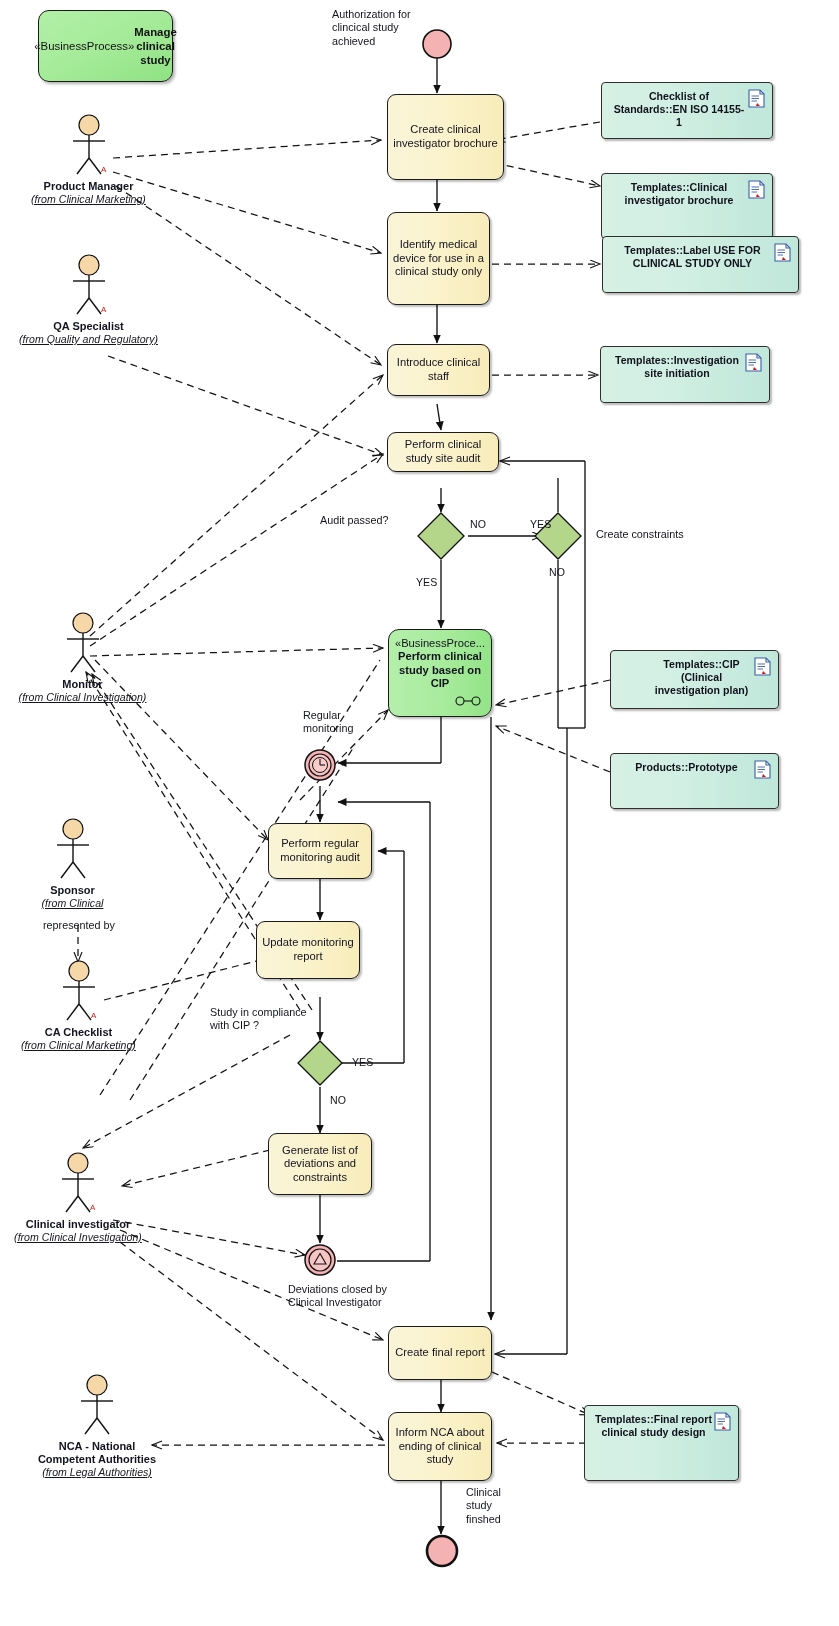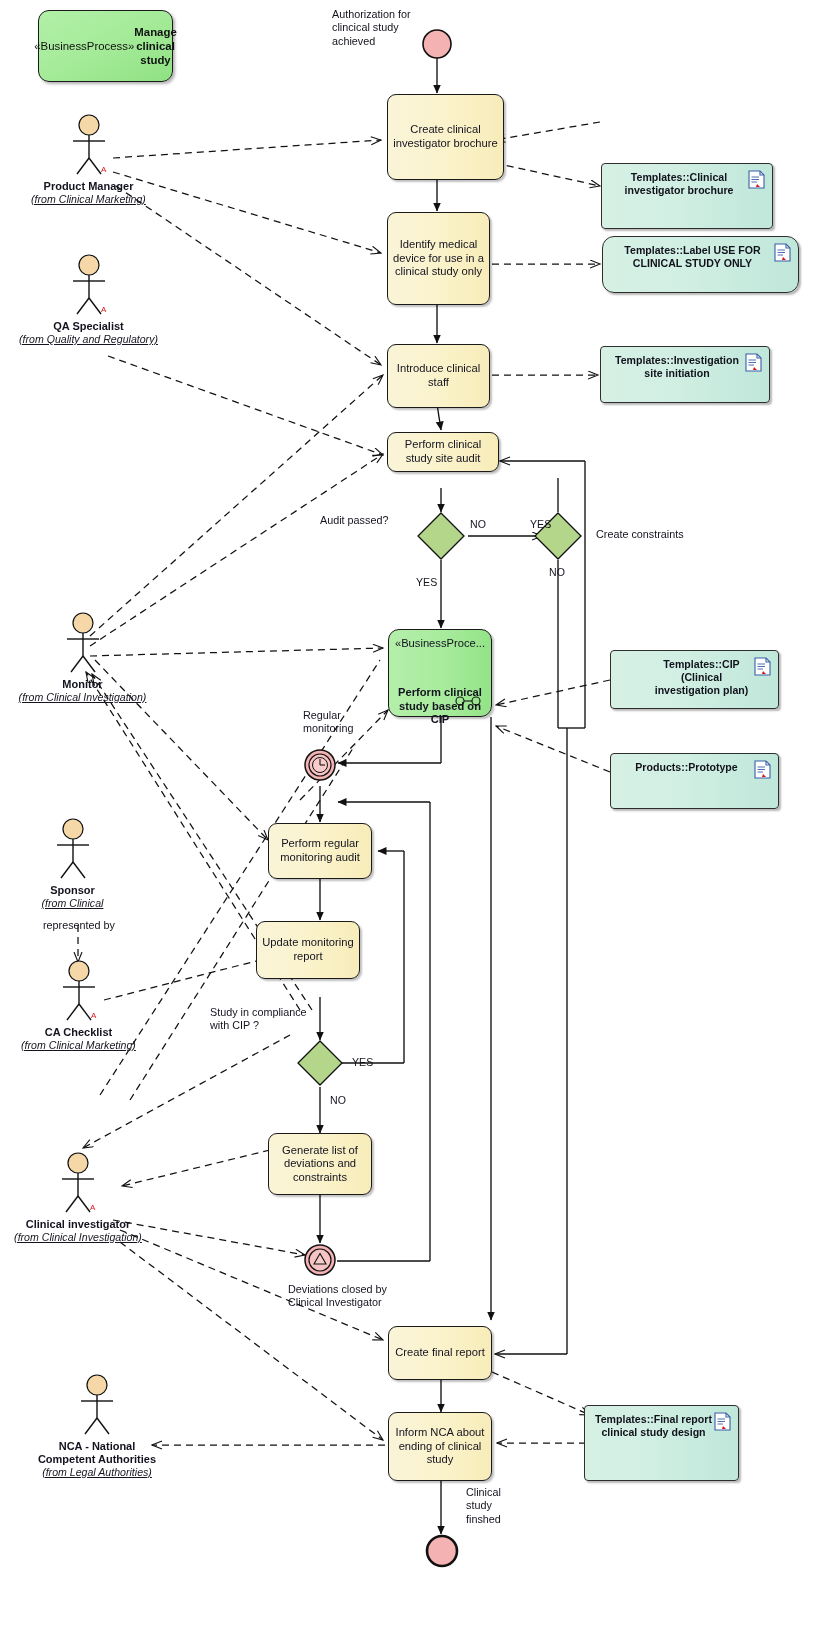--- a/index.html
+++ b/index.html
@@ -20,21 +20,20 @@
     padding:3px 5px;
   }
 
   .subprocess{
     border:1px solid #1a1a1a;border-radius:11px;
     background:linear-gradient(to right,#b4efaa 0%,#a7eb9c 55%,#93e387 100%);
     box-shadow:2px 2px 2px rgba(0,0,0,.25);
     display:flex;flex-direction:column;align-items:center;justify-content:flex-start;
     text-align:center;font-size:11.2px;line-height:13.4px;color:#13131f;
     padding:7px 5px 3px 5px;
-    gap:36px;
   }
   .subprocess .stereo{font-weight:400;}
   .subprocess .nm{font-weight:bold;}
   .subproc-mark{position:absolute;right:10px;bottom:7px;}
 
   .processbox{
     border:1px solid #1a1a1a;border-radius:11px;
     background:linear-gradient(to bottom right,#b2f0a8 0%,#a3ea97 55%,#8fe183 100%);
     box-shadow:2px 2px 3px rgba(0,0,0,.3);
     display:flex;align-items:center;justify-content:center;
@@ -211,21 +210,21 @@
   </div>
 
   <div class="node activity" style="left:387px;top:94px;width:117px;height:86px;">
     <span>Create clinical investigator brochure</span>
   </div>
 
   <div class="node activity" style="left:387px;top:212px;width:103px;height:93px;">
     <span>Identify medical device for use in a clinical study only</span>
   </div>
 
-  <div class="node activity" style="left:387px;top:344px;width:103px;height:64px;">
+  <div class="node activity" style="left:387px;top:344px;width:103px;height:52px;">
     <span>Introduce clinical staff</span>
   </div>
 
   <div class="node activity" style="left:387px;top:432px;width:112px;height:40px;">
     <span>Perform clinical study site audit</span>
   </div>
 
   <div class="node activity" style="left:268px;top:823px;width:104px;height:56px;">
     <span>Perform regular monitoring audit</span>
   </div>
@@ -293,36 +292,49 @@
       <polygon points="17,10.5 23,21 11,21" fill="#f9cccc" stroke="#111" stroke-width="1.1"></polygon>
     </svg>
   </div>
 
   <div class="terminal" style="left:425px;top:1534px;">
     <svg width="34" height="34" viewBox="0 0 34 34">
       <circle cx="17" cy="17" r="15" fill="#f4b2b2" stroke="#111" stroke-width="2.6"></circle>
     </svg>
   </div>
 
-
-  <div class="node artifact" style="left:601px;top:163px;width:172px;height:66px;">
+  <div class="node artifact" style="left:601px;top:82px;width:172px;height:57px;">
+    <span>Checklist of Standards::EN ISO 14155-1</span>
+    <span class="doc-icon">
+      <svg width="17" height="19" viewBox="0 0 17 19">
+        <path d="M1,1 h11 l4,4 v13 h-15 z" fill="#fff" stroke="#3a5fa8" stroke-width="1.1"></path>
+        <path d="M12,1 v4 h4" fill="none" stroke="#3a5fa8" stroke-width="1.1"></path>
+        <line x1="3.5" y1="7" x2="11" y2="7" stroke="#3a5fa8" stroke-width=".9"></line>
+        <line x1="3.5" y1="9.5" x2="11" y2="9.5" stroke="#3a5fa8" stroke-width=".9"></line>
+        <line x1="3.5" y1="12" x2="9" y2="12" stroke="#3a5fa8" stroke-width=".9"></line>
+        <path d="M9,14 l3,3 l-4,0 z" fill="#d81414"></path>
+      </svg>
+    </span>
+  </div>
+
+  <div class="node artifact" style="left:601px;top:173px;width:172px;height:66px;">
     <span>Templates::Clinical investigator brochure</span>
     <span class="doc-icon">
       <svg width="17" height="19" viewBox="0 0 17 19">
         <path d="M1,1 h11 l4,4 v13 h-15 z" fill="#fff" stroke="#3a5fa8" stroke-width="1.1"></path>
         <path d="M12,1 v4 h4" fill="none" stroke="#3a5fa8" stroke-width="1.1"></path>
         <line x1="3.5" y1="7" x2="11" y2="7" stroke="#3a5fa8" stroke-width=".9"></line>
         <line x1="3.5" y1="9.5" x2="11" y2="9.5" stroke="#3a5fa8" stroke-width=".9"></line>
         <line x1="3.5" y1="12" x2="9" y2="12" stroke="#3a5fa8" stroke-width=".9"></line>
         <path d="M9,14 l3,3 l-4,0 z" fill="#d81414"></path>
       </svg>
     </span>
   </div>
 
-  <div class="node artifact" style="left:602px;top:236px;width:197px;height:57px;border-radius:12px;">
+  <div class="node artifact" style="left:602px;top:236px;width:197px;height:57px;">
     <span>Templates::Label USE FOR CLINICAL STUDY ONLY</span>
     <span class="doc-icon">
       <svg width="17" height="19" viewBox="0 0 17 19">
         <path d="M1,1 h11 l4,4 v13 h-15 z" fill="#fff" stroke="#3a5fa8" stroke-width="1.1"></path>
         <path d="M12,1 v4 h4" fill="none" stroke="#3a5fa8" stroke-width="1.1"></path>
         <line x1="3.5" y1="7" x2="11" y2="7" stroke="#3a5fa8" stroke-width=".9"></line>
         <line x1="3.5" y1="9.5" x2="11" y2="9.5" stroke="#3a5fa8" stroke-width=".9"></line>
         <line x1="3.5" y1="12" x2="9" y2="12" stroke="#3a5fa8" stroke-width=".9"></line>
         <path d="M9,14 l3,3 l-4,0 z" fill="#d81414"></path>
       </svg>

